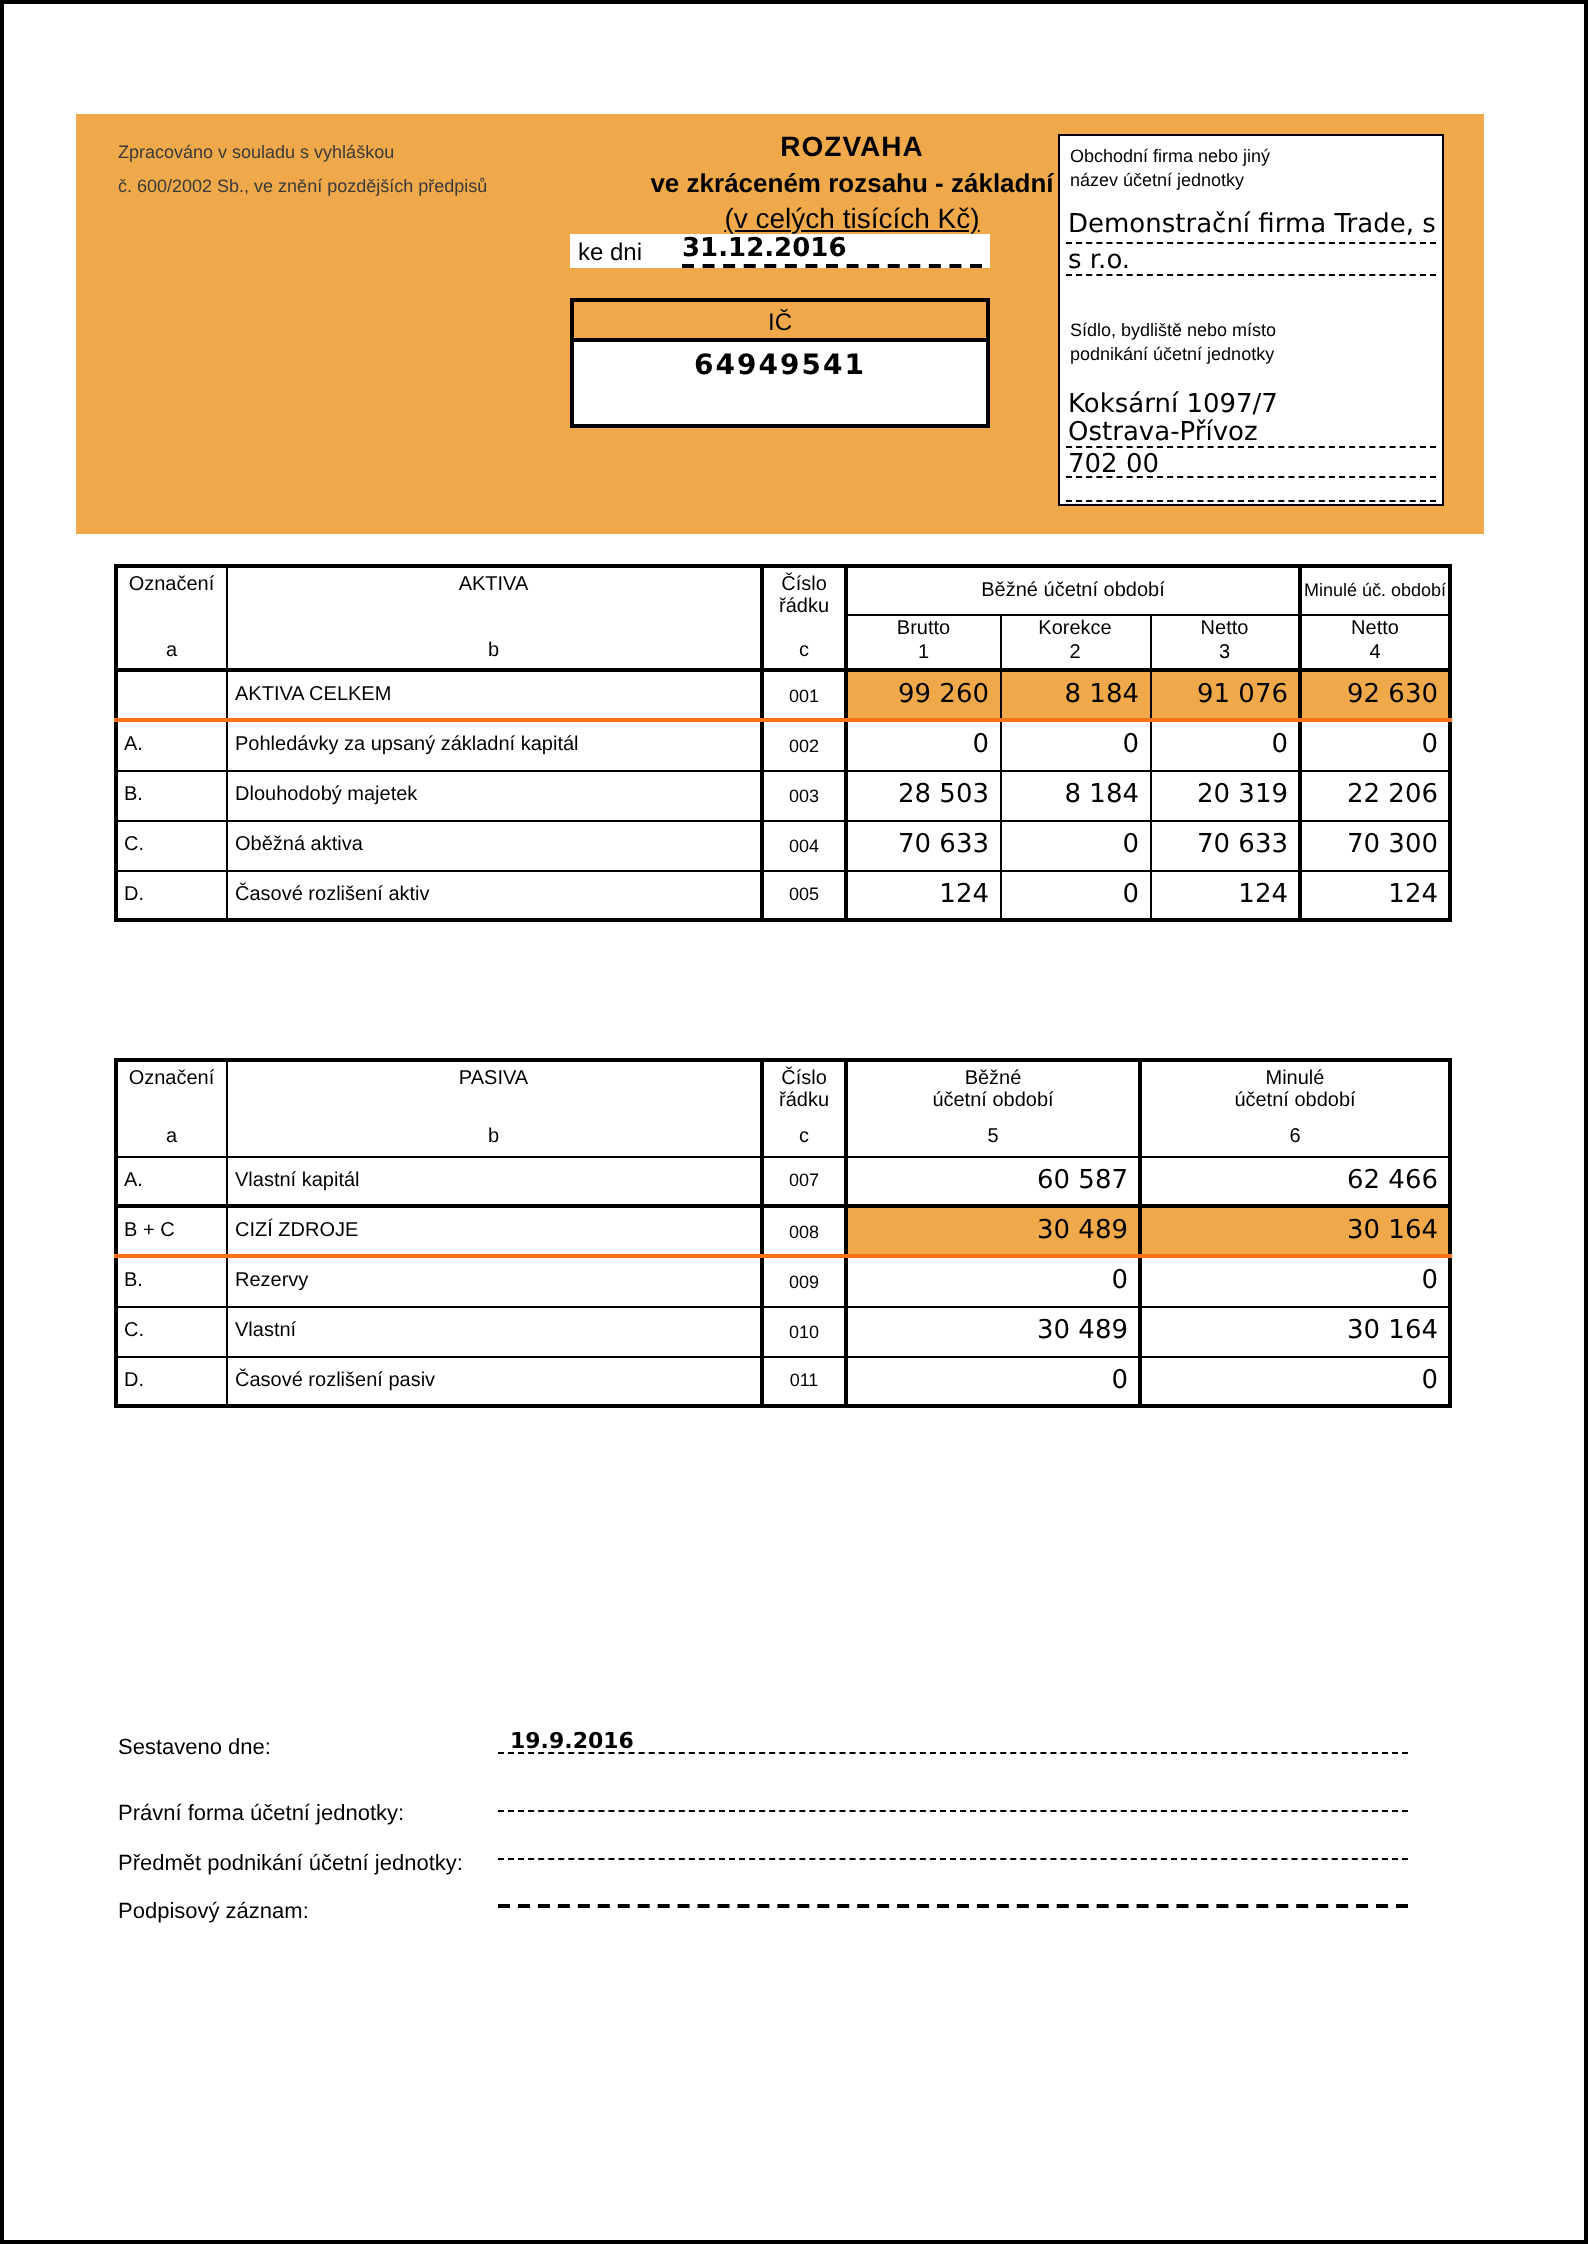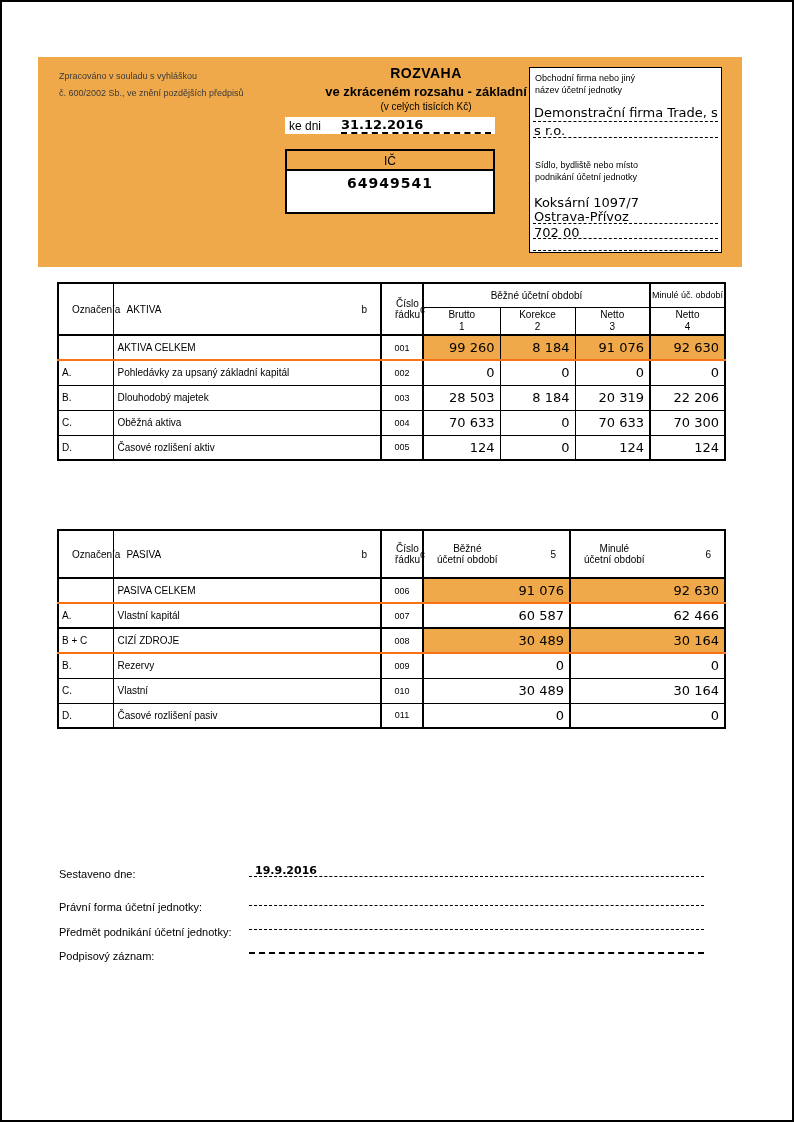--- a/index.html
+++ b/index.html
@@ -8,39 +8,39 @@
     position:relative; width:794px; height:1122px; margin:0 auto;
     background:#fff; border:2px solid #000; overflow:hidden;
     font-family:"Liberation Sans", sans-serif; color:#000;
   }
   
   .band { position:absolute; left:36px; top:55px; width:704px; height:210px; }
   .band-note { position:absolute; left:21px; top:11px; font-size:9px; color:#3a3a3a; line-height:17px; white-space:nowrap; }
   .title-block { position:absolute; left:217px; top:8px; width:342px; text-align:center; }
   .title-main { font-size:14px; font-weight:bold; letter-spacing:.5px; }
   .title-sub { font-size:13px; font-weight:bold; margin-top:3px; }
-  .title-unit { font-size:10px; margin-top:2px; }
+  .title-unit { font-size:14px; margin-top:2px;text-decoration:underline; }
   .kedni { position:absolute; left:247px; top:60px; width:210px; height:17px; background:#fff; }
   .kedni-label { position:absolute; left:4px; top:2px; font-size:12px; }
   .kedni-value { position:absolute; left:56px; top:0; width:150px; font-size:13px; font-weight:bold;
     font-family:"DejaVu Sans", sans-serif; border-bottom:2px dashed #000; height:17px; }
   .ic-box { position:absolute; left:247px; top:92px; width:210px; border:2px solid #000; background:#fff; }
   .ic-label { height:20px; text-align:center; font-size:12px; line-height:20px; border-bottom:2px solid #000; }
   .ic-value { height:41px; text-align:center; font-size:14px; font-weight:bold; line-height:25px;
     font-family:"DejaVu Sans", sans-serif; letter-spacing:1px; background:#fff; }
   .company { position:absolute; left:491px; top:10px; width:193px; height:186px; background:#fff; border:1px solid #000; }
   .company .slabel { position:absolute; left:5px; font-size:9px; white-space:nowrap; }
   .company .sval { position:absolute; left:4px; right:3px; font-size:13px; font-family:"DejaVu Sans", sans-serif; white-space:nowrap; overflow:hidden; }
   .company .dash { position:absolute; left:3px; right:3px; border-top:1px dashed #000; }
   
   table { position:absolute; border-collapse:collapse; table-layout:fixed; background:#fff; border:2px solid #000; }
   .t1 { left:55px; top:280px; width:667px; }
   .t2 { left:55px; top:527px; width:667px; }
   th, td { border:1px solid #000; padding:0; font-weight:normal; vertical-align:middle; }
-  .vwrap { display:flex; justify-content:space-between; align-items:center;
+  .vwrap { display:flex; flex-direction:column; justify-content:space-between; align-items:center;
     font-size:10px; padding:3px 13px; }
   .vwrap .top { text-align:center; line-height:11px; }
   .h46 { height:50px; } .h42 { height:46px; }
   .groupcell { text-align:center; font-size:10px; }
   .groupcell.small { font-size:9px; }
   .sub { display:flex; flex-direction:column; justify-content:space-between; align-items:center;
     font-size:10px; height:26px; padding:1px 0 2px 0; }
   .ozn { font-size:10px; text-align:left; padding-left:3px; }
   .lbl { font-size:10px; text-align:left; padding-left:4px; }
   .ln  { font-size:9px; text-align:center; }
@@ -245,27 +245,20 @@
         </div>
       </th>
       <th class="bl2">
         <div class="vwrap h42">
           <span class="top"><span>Minulé</span><br><span>účetní období</span></span>
           <span>6</span>
         </div>
       </th>
     </tr>
     <tr class="body">
-      <td class="ozn bt2 bb2"></td>
-      <td class="lbl bt2 bb2">PASIVA CELKEM</td>
-      <td class="ln bl2 bt2 bb2">006</td>
-      <td class="num bl2 bt2 bb2" style="background-color: rgb(239, 169, 74);">91 076</td>
-      <td class="num bl2 bt2 bb2" style="background-color: rgb(239, 169, 74);">92 630</td>
-    </tr>
-    <tr class="body">
       <td class="ozn">A.</td>
       <td class="lbl">Vlastní kapitál</td>
       <td class="ln bl2">007</td>
       <td class="num bl2">60 587</td>
       <td class="num bl2">62 466</td>
     </tr>
     <tr class="body">
       <td class="ozn bt2 bb2">B + C</td>
       <td class="lbl bt2 bb2">CIZÍ ZDROJE</td>
       <td class="ln bl2 bt2 bb2">008</td>

